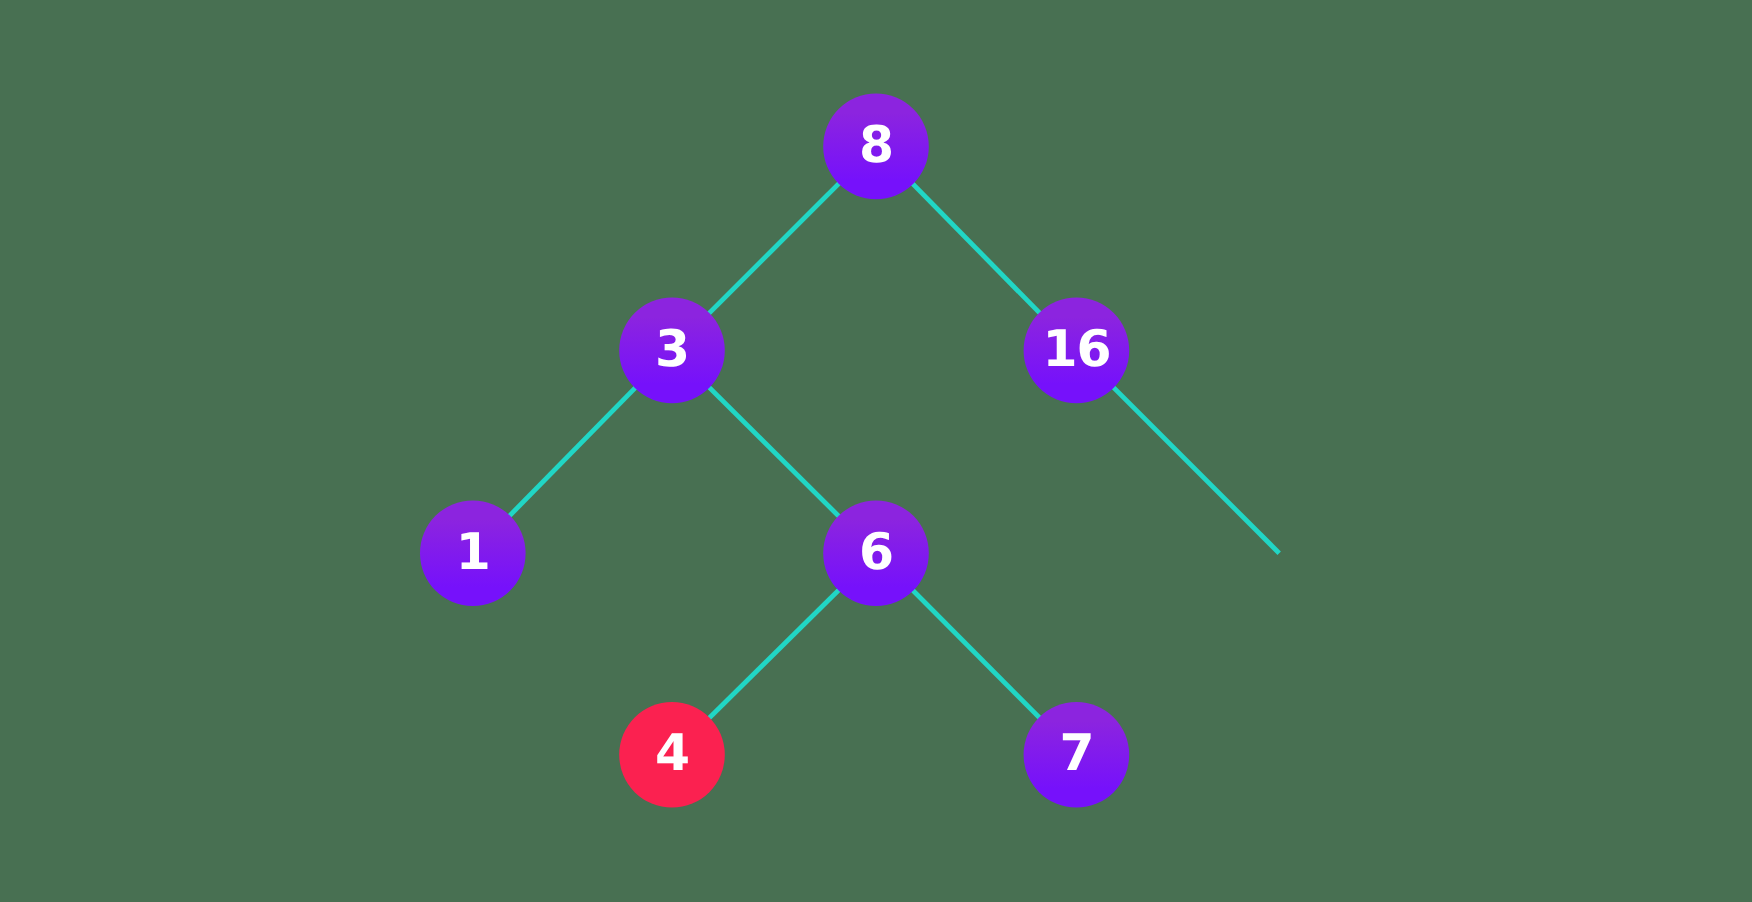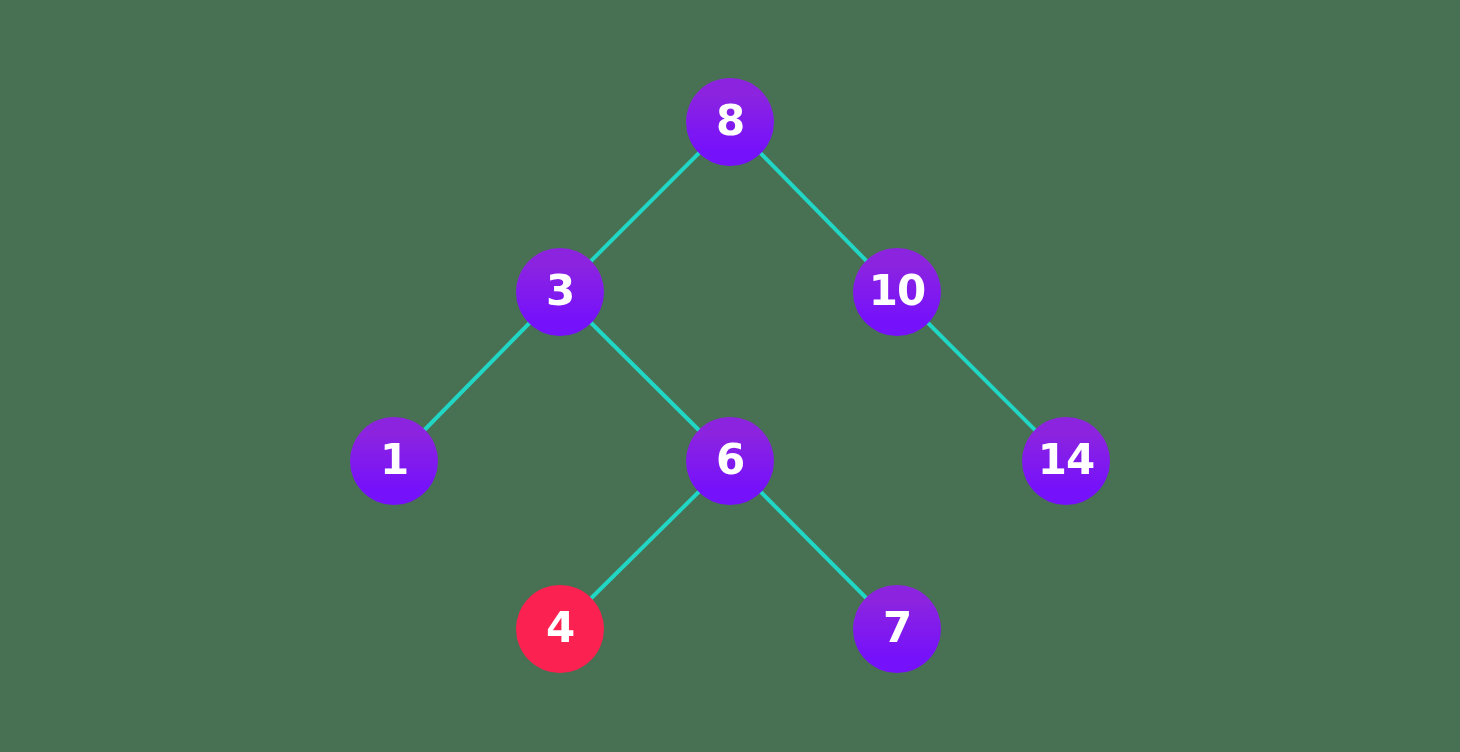--- a/index.html
+++ b/index.html
@@ -61,30 +61,27 @@
       <line x1="730" y1="461" x2="897" y2="629" stroke="#21d6c5" stroke-width="4"></line>
     </svg>
 
 <div class="tree-node" style="left: 686px; top: 78px; width: 88px; height: 88px;">
       <span class="node-label">8</span>
     </div>
     <div class="tree-node" style="left: 516px; top: 248px; width: 88px; height: 88px;">
       <span class="node-label">3</span>
     </div>
     <div class="tree-node" style="left: 853px; top: 248px; width: 88px; height: 88px;">
-      <span class="node-label">10</span>
+      <span class="node-label">16</span>
     </div>
     <div class="tree-node" style="left: 350px; top: 417px; width: 88px; height: 88px;">
       <span class="node-label">1</span>
     </div>
     <div class="tree-node" style="left: 686px; top: 417px; width: 88px; height: 88px;">
       <span class="node-label">6</span>
-    </div>
-    <div class="tree-node" style="left: 1022px; top: 417px; width: 88px; height: 88px;">
-      <span class="node-label">14</span>
     </div>
     <div class="tree-node highlighted" style="left: 516px; top: 585px; width: 88px; height: 88px;">
       <span class="node-label">4</span>
     </div>
     <div class="tree-node" style="left: 853px; top: 585px; width: 88px; height: 88px;">
       <span class="node-label">7</span>
     </div>
   </div>
 
 </body></html>

